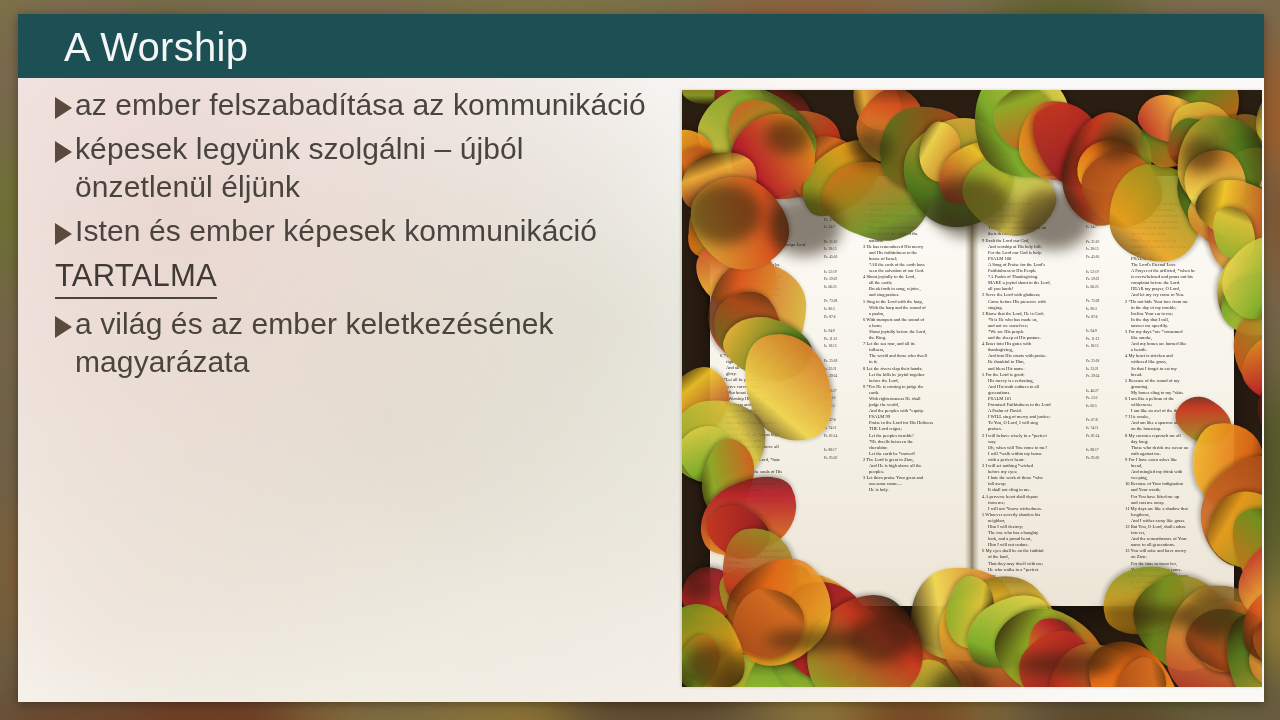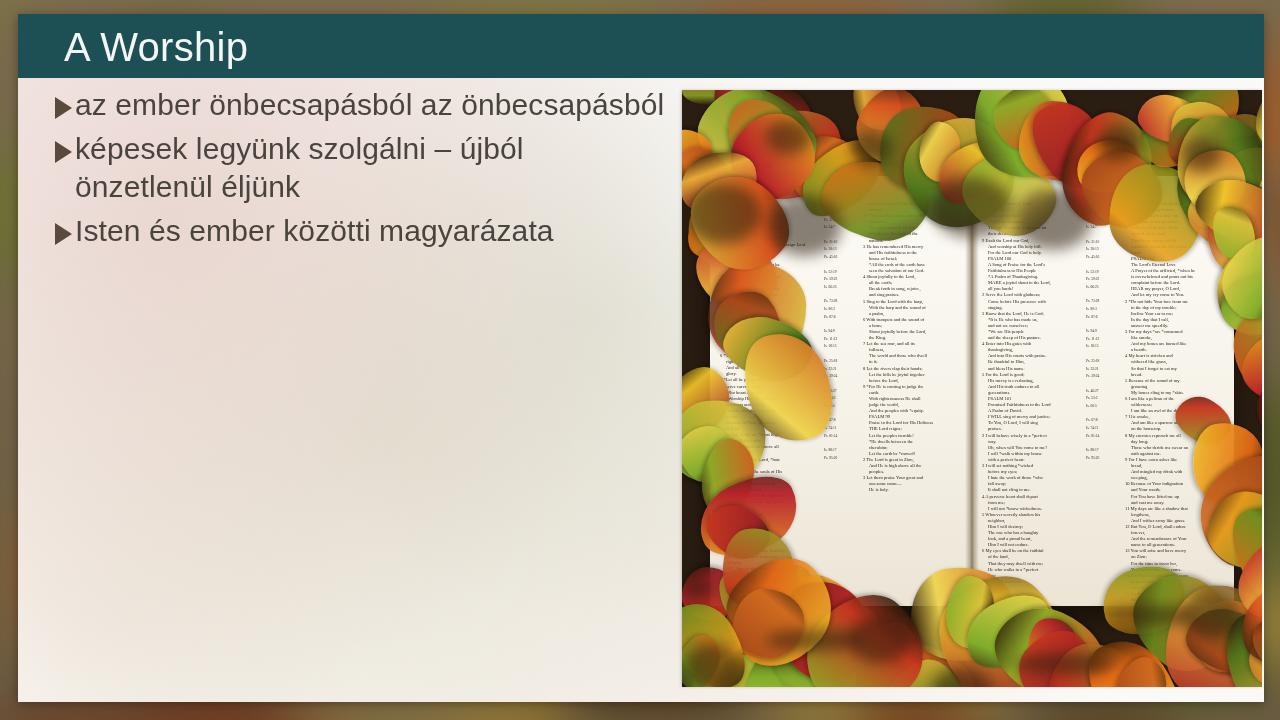--- a/index.html
+++ b/index.html
@@ -249,31 +249,38 @@
   <div id="slide-wash"></div>
 
   <div id="title-band">
     <div id="title-text">A Worship</div>
   </div>
 
   <div id="body-col">
 
     <div class="bullet-row">
       <span class="bullet-marker"></span>
-      <span class="bullet-text">az ember önbecsapásból az önbecsapásból</span>
+      <span class="bullet-text">az ember felszabadítása az kommunikáció</span>
     </div>
     <div class="bullet-row">
       <span class="bullet-marker"></span>
       <span class="bullet-text">képesek legyünk szolgálni – újból önzetlenül éljünk</span>
     </div>
     <div class="bullet-row">
       <span class="bullet-marker"></span>
-      <span class="bullet-text">Isten és ember közötti magyarázata</span>
+      <span class="bullet-text">Isten és ember képesek kommunikáció</span>
     </div>
 
+    <div class="heading-row" style="margin-top:4px;">
+      <span class="heading">TARTALMA</span>
+    </div>
+    <div class="bullet-row">
+      <span class="bullet-marker"></span>
+      <span class="bullet-text">a világ és az ember keletkezésének magyarázata</span>
+    </div>
   </div>
 
   <div id="photo">
     <div id="photo-inner">
 
       <div id="book">
         <div id="book-spine"></div>
 
         <div class="page left">
           <div class="pg-head">

